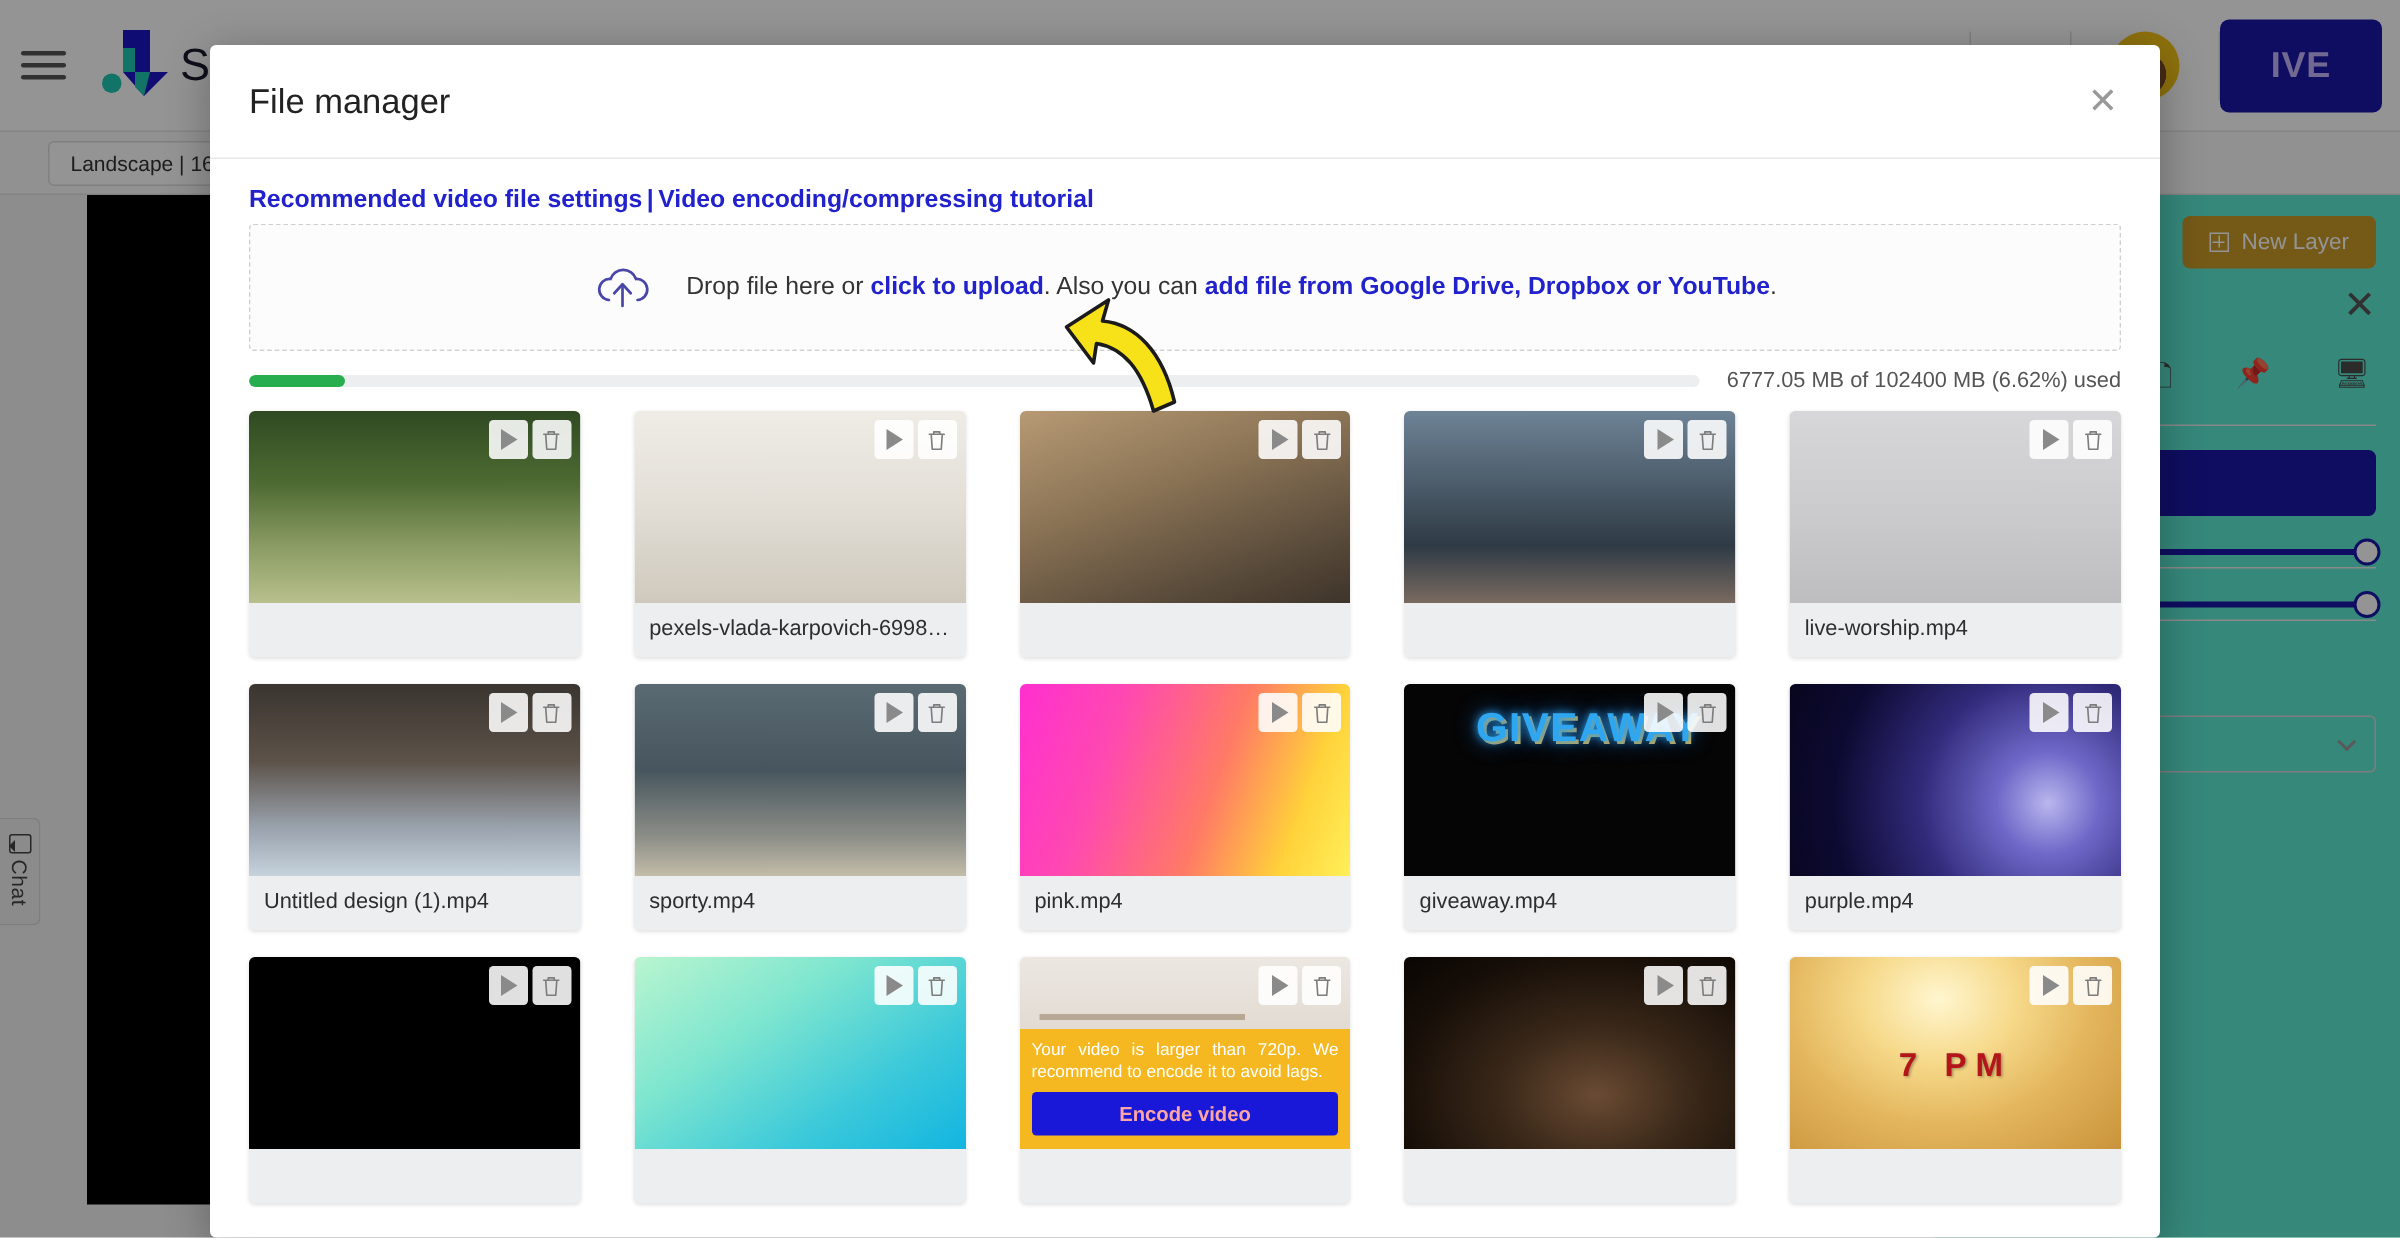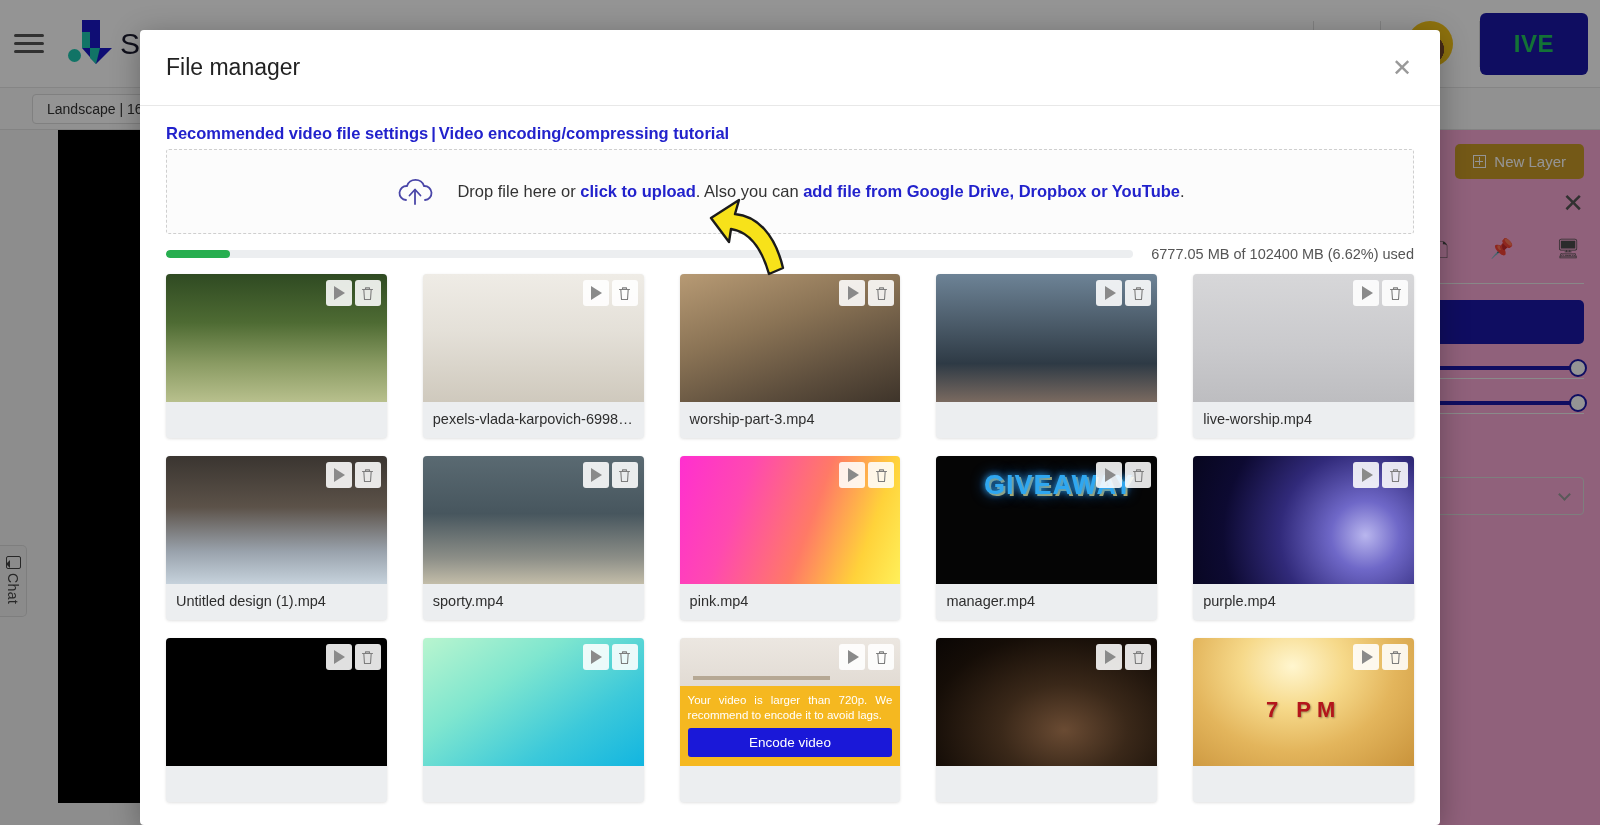--- a/index.html
+++ b/index.html
@@ -47,21 +47,21 @@
   .hdr-icon {
     padding: 0 26px; color: #6b6b6b; font-size: 20px;
     display: flex; align-items: center;
   }
   .avatar {
     width: 46px; height: 46px; border-radius: 50%;
     background: radial-gradient(circle at 50% 62%, #7a4a2a 0 38%, #f5c518 39% 100%);
     margin: 0 26px;
   }
   .live-btn {
-    background: #1a18a8; color: #22c55e; font-size: 24px; font-weight: bold;
+    background: #1a18a8; color: #c4b5fd; font-size: 24px; font-weight: bold;
     letter-spacing: .5px; border: none; border-radius: 6px;
     padding: 0 34px; height: 62px; margin-right: 12px; cursor: pointer;
     display: flex; align-items: center;
   }
 
   
   .app-subbar {
     position: absolute; top: 88px; left: 0; right: 0; height: 42px;
     background: #fafafa; border-bottom: 1px solid #e2e2e2;
     display: flex; align-items: center;
@@ -97,21 +97,21 @@
     position: relative;
   }
   .chat-bubble-icon::after {
     content: ""; position: absolute; left: -5px; top: 3px;
     border: 4px solid transparent; border-right-color: #444;
   }
 
   
   .right-panel {
     position: absolute; top: 130px; right: 0; width: 310px; bottom: 0;
-    background: #f9a8d4; border-left: 1px solid #e3e3e3;
+    background: #5eead4; border-left: 1px solid #e3e3e3;
     padding: 14px 16px;
   }
   .rp-row { display: flex; align-items: center; }
   .new-layer-btn {
     margin-left: auto; background: #c99a28; color: #fff; border: none;
     border-radius: 5px; font-size: 15px; padding: 9px 18px; cursor: pointer;
     display: flex; align-items: center; gap: 8px;
   }
   .nl-glyph {
     width: 13px; height: 13px; border: 1.6px solid #fff; position: relative;
@@ -239,22 +239,22 @@
   }
   .encode-overlay {
     position: absolute; left: 0; right: 0; bottom: 0; background: #f5b820;
     padding: 7px 8px 9px 8px; z-index: 3;
   }
   .encode-text {
     font-size: 11.5px; color: #fff; text-align: justify; line-height: 1.25;
     margin-bottom: 6px;
   }
   .encode-btn {
-    display: block; width: 100%; background: #1a18d8; color: #ffffff; border: none;
-    border-radius: 3px; padding: 7px 0; font-size: 13.5px; font-weight: normal;
+    display: block; width: 100%; background: #1a18d8; color: #fca5a5; border: none;
+    border-radius: 3px; padding: 7px 0; font-size: 13.5px; font-weight: bold;
     cursor: pointer;
   }
 
   
   .yellow-arrow { position: absolute; left: 695px; top: 196px; z-index: 70; pointer-events: none; }
 </style>
 </head>
 <body>
 
 <div class="app-root">
@@ -410,21 +410,20 @@
               <div class="act">
                 <span class="play-tri"></span>
               </div>
               <div class="act">
                 <svg width="13" height="15" viewBox="0 0 13 15">
                   <path d="M1.5 3.5 h10 M4.5 3.5 v-1.6 h4 v1.6 M2.8 3.5 l.7 10 h6 l.7 -10" fill="none" stroke="#7d7d7d" stroke-width="1.1" stroke-linecap="round" stroke-linejoin="round"></path>
                 </svg>
               </div>
             </div>
           </div>
-          <div class="tile-name">worship-part-3.mp4</div>
         </div>
         <div class="tile">
           <div class="thumb">
             <div class="thumb-img" style="background:linear-gradient(180deg,#6d8396 0%,#4a5a68 40%,#2e3a45 70%,#7a6a60 100%);"></div>
             <div class="tile-actions">
               <div class="act">
                 <span class="play-tri"></span>
               </div>
               <div class="act">
                 <svg width="13" height="15" viewBox="0 0 13 15">
@@ -506,21 +505,21 @@
               <div class="act">
                 <span class="play-tri"></span>
               </div>
               <div class="act">
                 <svg width="13" height="15" viewBox="0 0 13 15">
                   <path d="M1.5 3.5 h10 M4.5 3.5 v-1.6 h4 v1.6 M2.8 3.5 l.7 10 h6 l.7 -10" fill="none" stroke="#7d7d7d" stroke-width="1.1" stroke-linecap="round" stroke-linejoin="round"></path>
                 </svg>
               </div>
             </div>
           </div>
-          <div class="tile-name">manager.mp4</div>
+          <div class="tile-name">giveaway.mp4</div>
         </div>
         <div class="tile">
           <div class="thumb">
             <div class="thumb-img" style="background:radial-gradient(circle at 78% 62%, #b9b6ee 0%, #6f68c8 18%, #312a7a 45%, #0d0a32 75%, #07061e 100%);"></div>
             <div class="tile-actions">
               <div class="act">
                 <span class="play-tri"></span>
               </div>
               <div class="act">
                 <svg width="13" height="15" viewBox="0 0 13 15">

